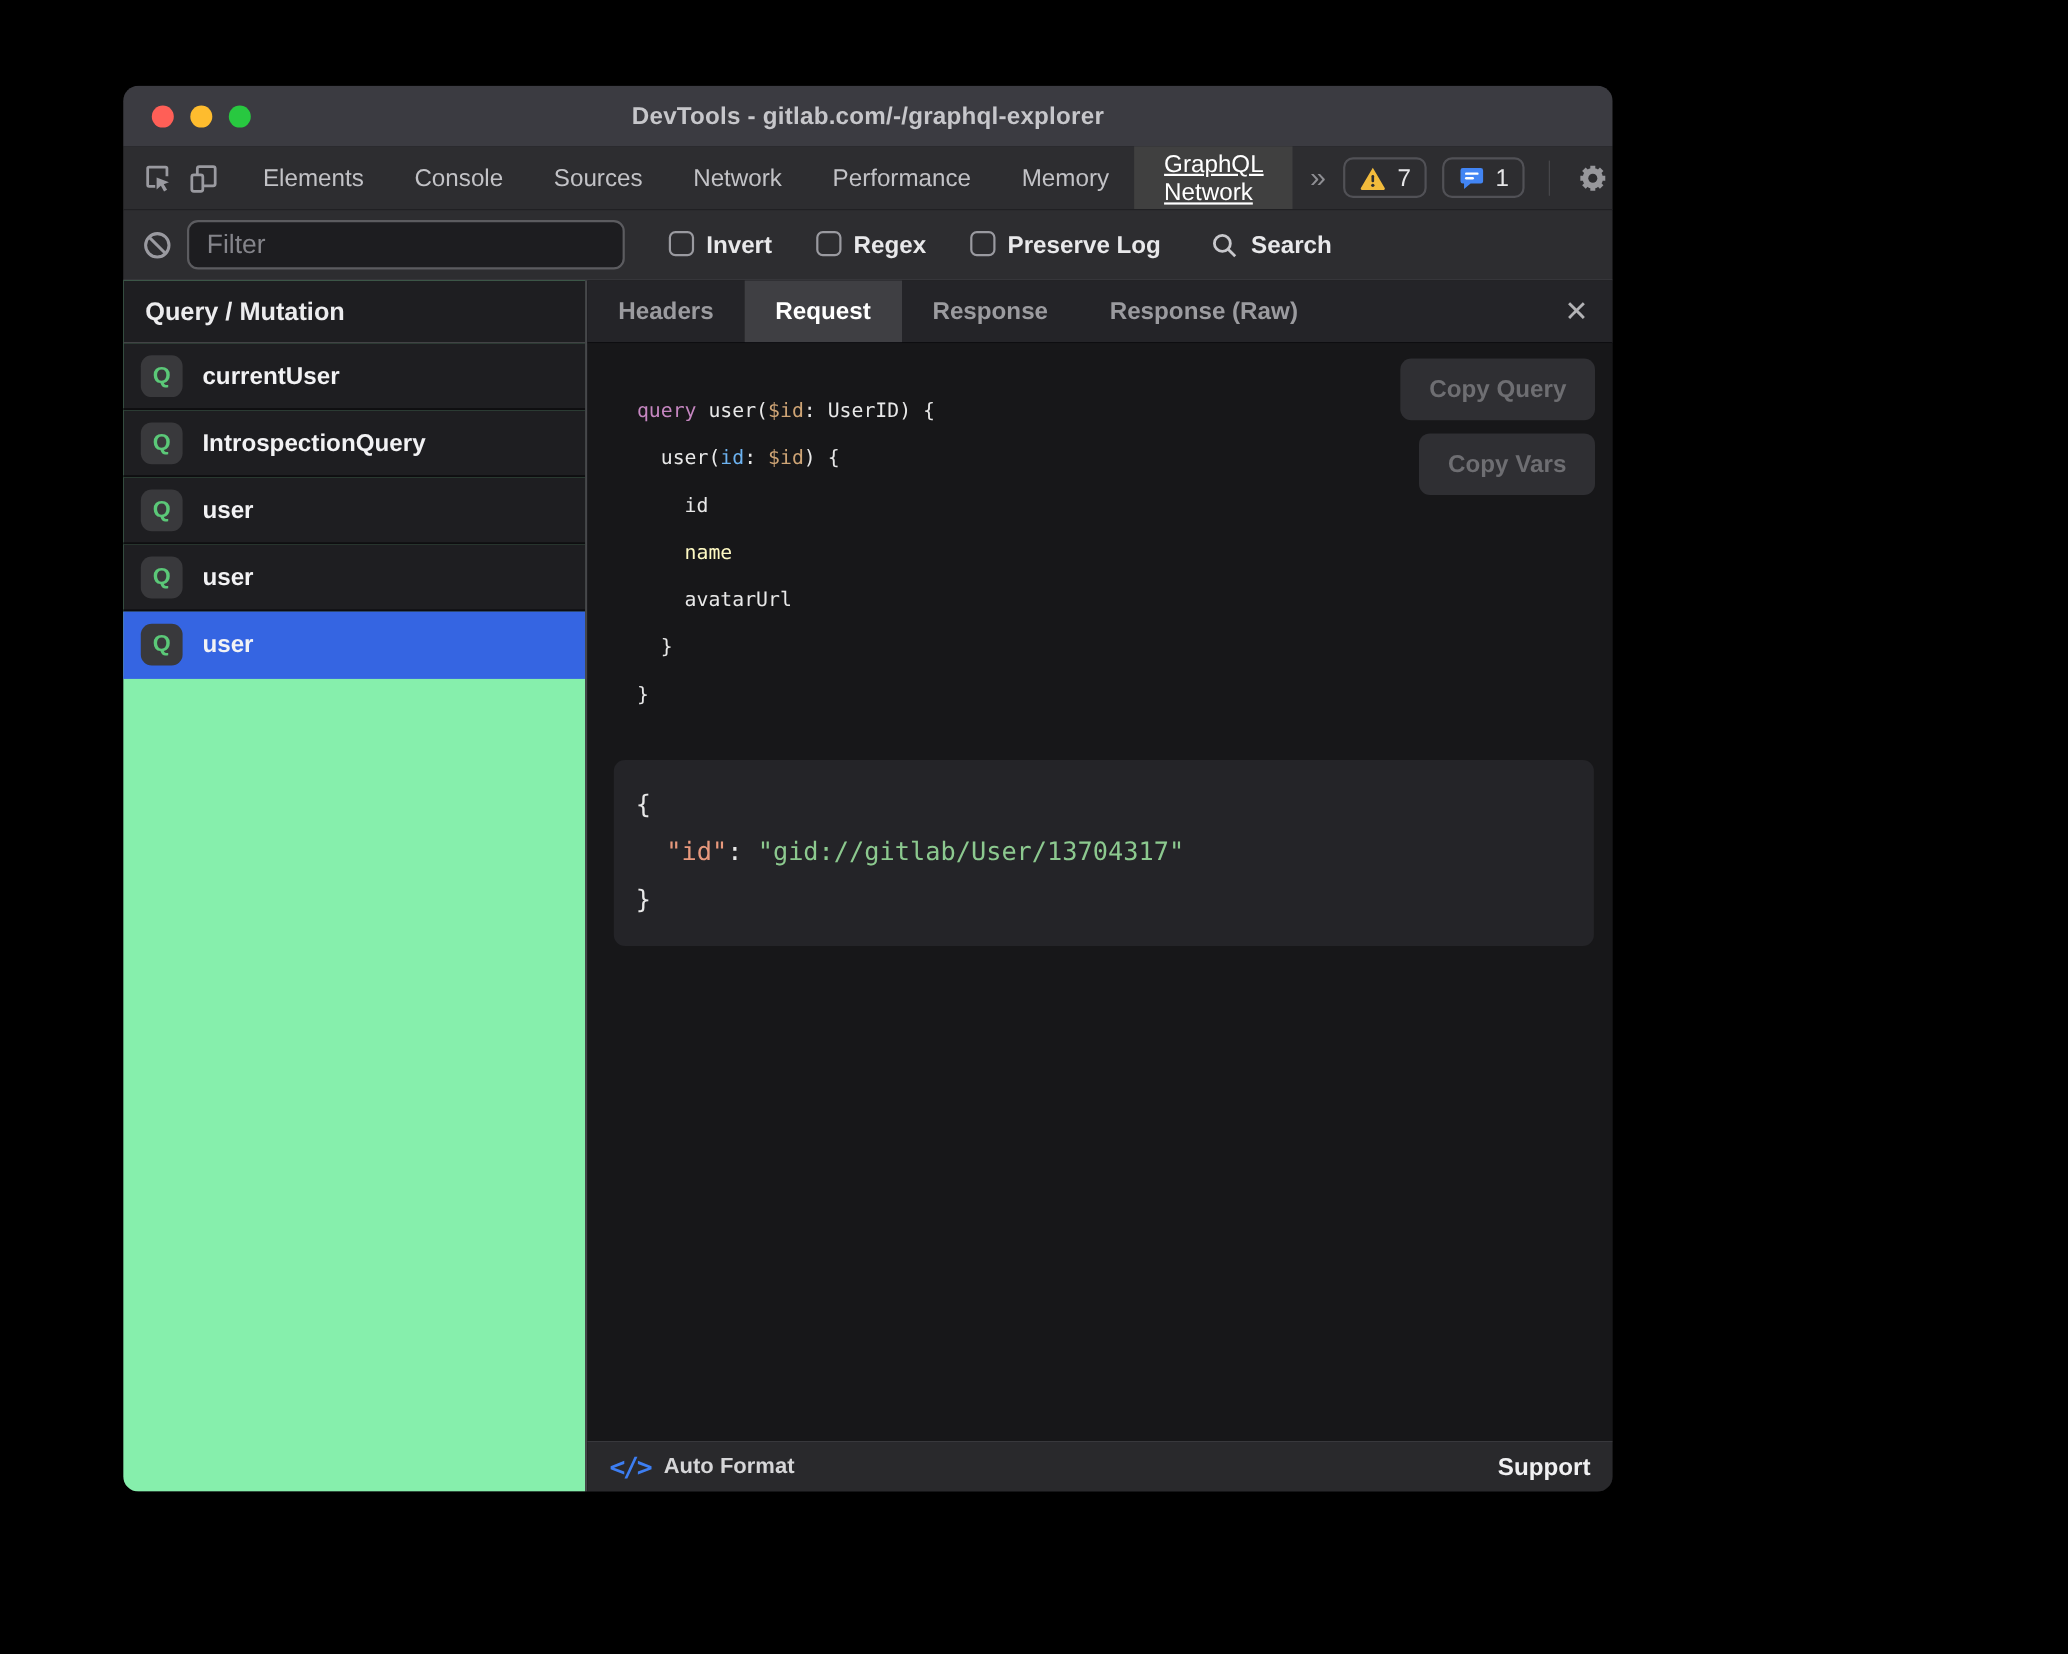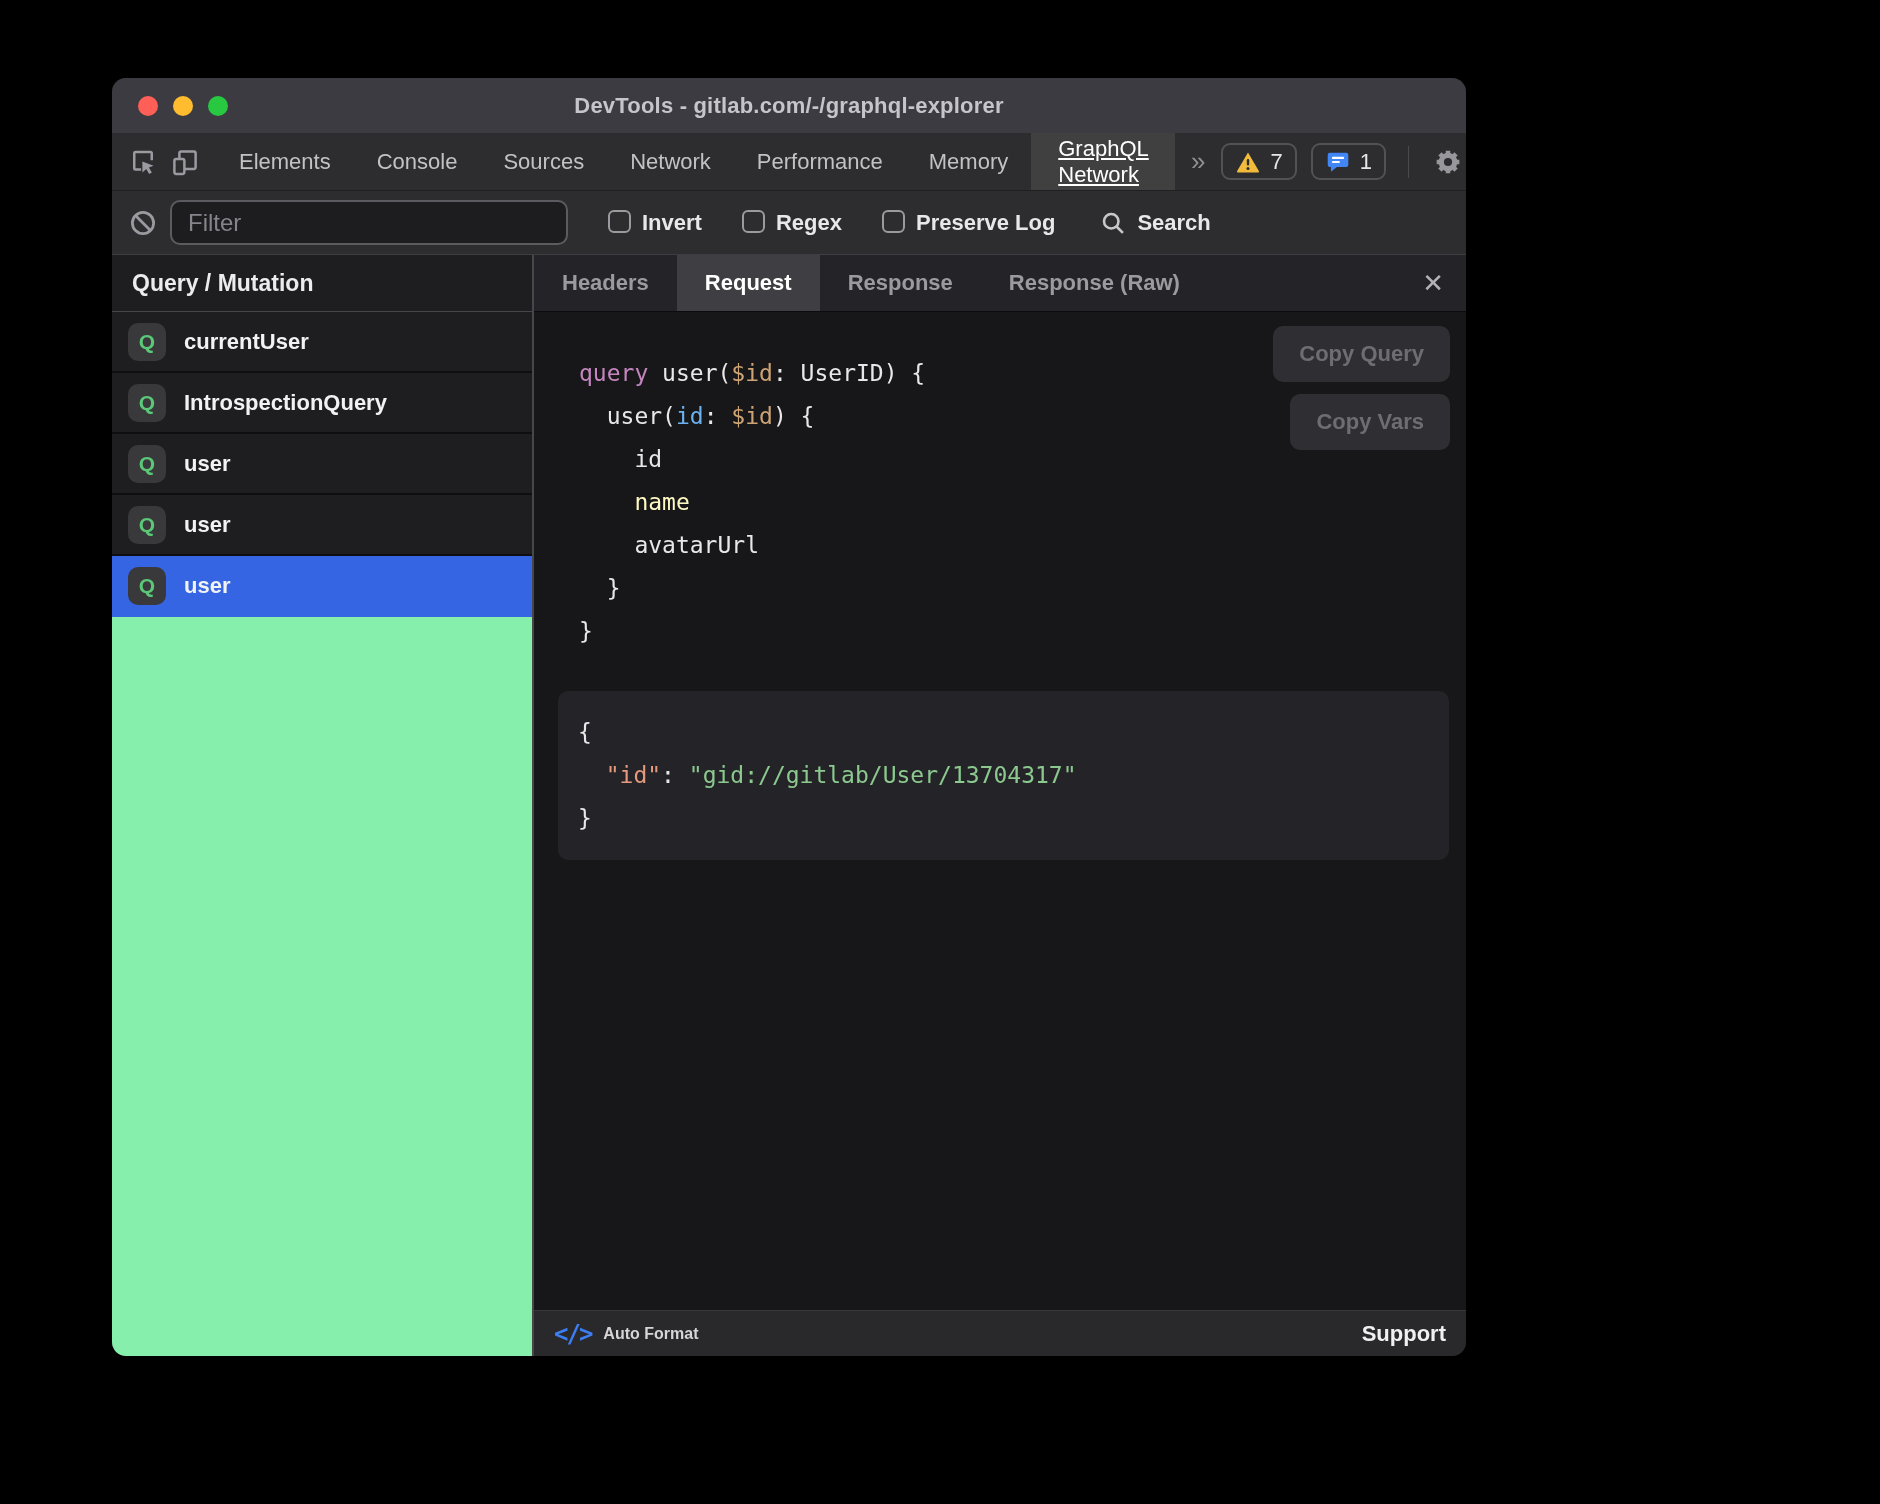--- a/index.html
+++ b/index.html
@@ -64,37 +64,37 @@
   .detail-tabs { height:57px; flex:0 0 57px; background:#242428; display:flex; align-items:stretch;
                  border-bottom:1px solid #0c0c0e; }
   .detail-tab { display:flex; align-items:center; padding:0 28px; font-size:22px; font-weight:600;
                 color:#9b9b9f; cursor:default; }
   .detail-tab.active { background:#3f3f43; color:#fff; font-weight:bold; }
   .detail-close { margin-left:auto; display:flex; align-items:center; padding:0 22px;
                   color:#b3b3b6; font-size:26px; cursor:default; }
 
   .detail-content { flex:1; position:relative; overflow:hidden; }
   .code-block { margin:40px 0 0 45px; font-family:"DejaVu Sans Mono", monospace;
-                font-size:23px; line-height:43px; }
+                font-size:18px; line-height:43px; }
   .code-line { white-space:pre; }
   .copy-col { position:absolute; top:14px; right:16px; display:flex; flex-direction:column;
               align-items:flex-end; gap:12px; }
   .copy-btn { background:#2f2f33; color:#6e6e72; font-size:22px; font-weight:bold;
               border:none; border-radius:10px; padding:15px 26px; cursor:default;
               font-family:"Liberation Sans", sans-serif; }
   .vars-block { margin:38px 17px 0 24px; background:#242428; border-radius:10px;
                 padding:20px 20px; font-family:"DejaVu Sans Mono", monospace;
                 font-size:23px; line-height:43px; }
 
   .footer { height:46px; flex:0 0 46px; background:#29292c; border-top:1px solid #38383c;
             display:flex; align-items:center; padding:0 20px; }
   .autoformat { display:flex; align-items:center; gap:12px; cursor:default; }
   .af-icon { font-family:"DejaVu Sans Mono", monospace; font-weight:bold; font-size:24px;
              color:var(--footer-icon,#3d7ef2); letter-spacing:-2px; }
-  .af-label { font-size:16px; font-weight:bold; color:#d6d6d8; }
+  .af-label { font-size:20px; font-weight:bold; color:#d6d6d8; }
   .footer-spacer { flex:1; }
   .support { font-size:22px; font-weight:bold; color:#f0f0f2; cursor:default; }
 
   svg { display:block; }
 </style>
 </head>
 <body>
 
 <div class="window">
 

